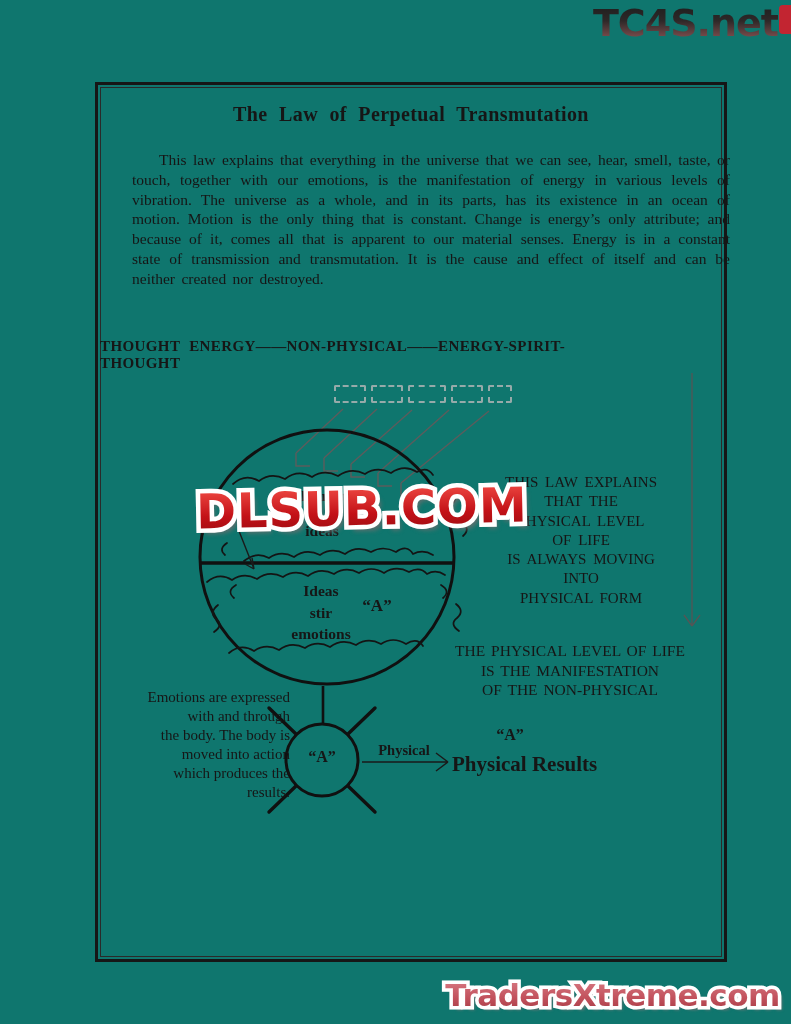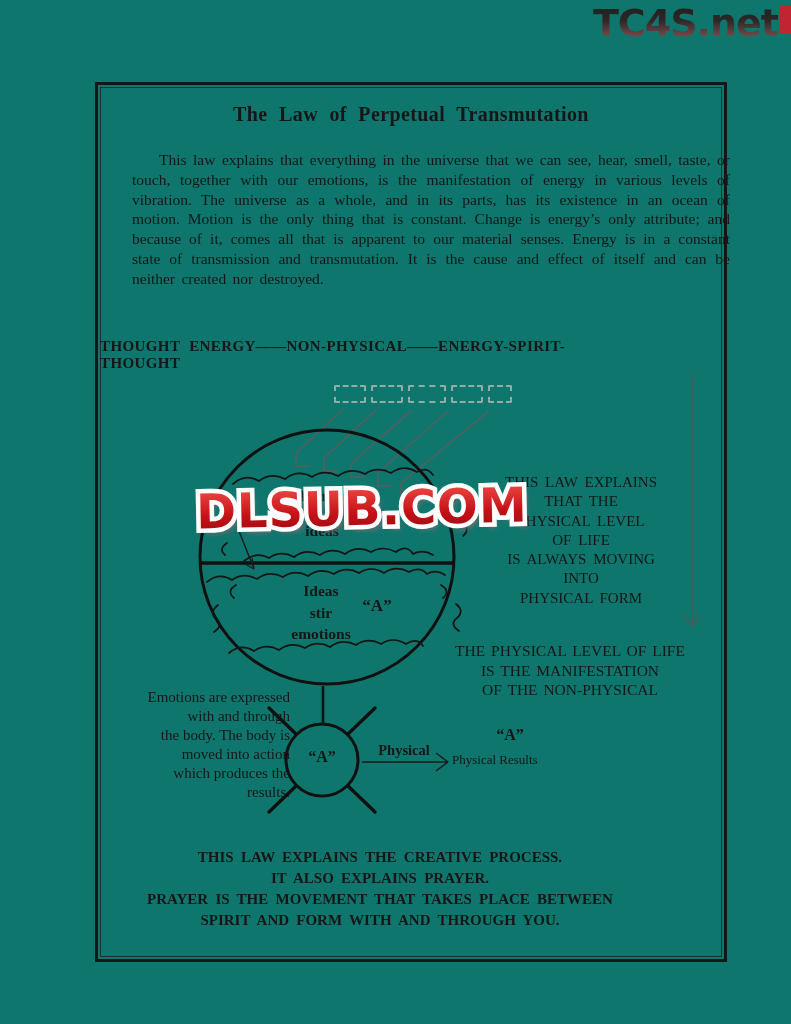--- a/index.html
+++ b/index.html
@@ -38,21 +38,21 @@
     font-size:15.5px; line-height:19.5px; word-spacing:2px; z-index:2; }
   .emotions-note { left:110px; top:688px; width:180px; text-align:right;
     font-size:15px; line-height:19px; z-index:2; }
   .body-a { left:292px; top:748px; width:60px; text-align:center;
     font-size:16px; font-weight:bold; z-index:2; }
   .actions-label { left:358px; top:742px; width:92px; text-align:center;
     font-size:14.5px; font-weight:bold; z-index:2; }
   .result-a { left:483px; top:726px; width:54px; text-align:center;
     font-size:16px; font-weight:bold; z-index:2; }
   .result-label { left:452px; top:752px; width:160px;
-    font-size:13px; font-weight:normal; z-index:2; }
+    font-size:21px; font-weight:bold; z-index:2; }
 
   
   .ghost-row { left:334px; top:385px; display:flex; gap:5px; z-index:1; }
   .ghost-frag { height:14px; border:2px dashed #b8b8b8; border-radius:2px;
     background:transparent; opacity:.8; }
 
   
   .draw { position:absolute; left:0; top:0; z-index:1; pointer-events:none; }
 
   
@@ -95,24 +95,20 @@
   <div class="abs logo-top">TC4S.net</div>
   <div class="abs corner-red"></div>
 
   <div class="frame">
     <div class="frame-inner"></div>
   </div>
 
   <div class="abs doc-title">The Law of Perpetual Transmutation</div>
   <div class="abs intro">This law explains that everything in the universe that we can see, hear, smell, taste, or touch, together with our emotions, is the manifestation of energy in various levels of vibration.  The universe as a whole, and in its parts, has its existence in an ocean of motion.  Motion is the only thing that is constant.  Change is energy’s only attribute; and because of it, comes all that is apparent to our material senses. Energy is in a constant state of transmission and transmutation. It is the cause and effect of itself and can be neither created nor destroyed.</div>
   <div class="abs band-heading">THOUGHT ENERGY——NON-PHYSICAL——ENERGY-SPIRIT-THOUGHT</div>
-  <div class="abs closing">THIS LAW EXPLAINS THE CREATIVE PROCESS.
-IT ALSO EXPLAINS PRAYER.
-PRAYER IS THE MOVEMENT THAT TAKES PLACE BETWEEN
-SPIRIT AND FORM WITH AND THROUGH YOU.</div>
 
   <div class="abs ghost-row">
     <span class="ghost-frag" style="width:28px"></span>
     <span class="ghost-frag" style="width:28px"></span>
     <span class="ghost-frag" style="width:34px"></span>
     <span class="ghost-frag" style="width:28px"></span>
     <span class="ghost-frag" style="width:20px"></span>
   </div>
 
   <svg class="draw" width="791" height="1024" viewBox="0 0 791 1024">
@@ -196,14 +192,18 @@
 
   <div class="abs body-a">“A”</div>
   <div class="abs actions-label">Physical</div>
   <div class="abs result-a">“A”</div>
   <div class="abs result-label">Physical Results</div>
 
   <div class="abs wm-dlsub">
     <span class="stroke">DLSUB.COM</span>
     <span class="fill">DLSUB.COM</span>
   </div>
+  <div class="abs wm-traders">
+    <span class="stroke">TradersXtreme.com</span>
+    <span class="fill">TradersXtreme.com</span>
+  </div>
 
 </div>
 
 </body></html>

